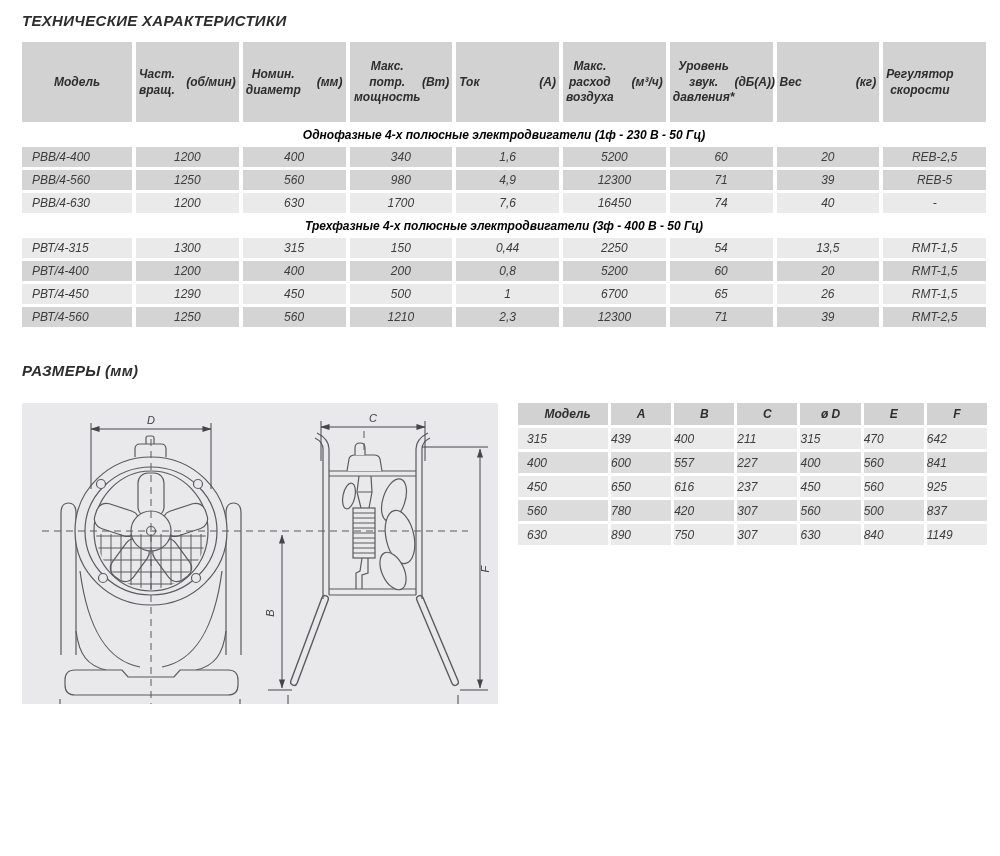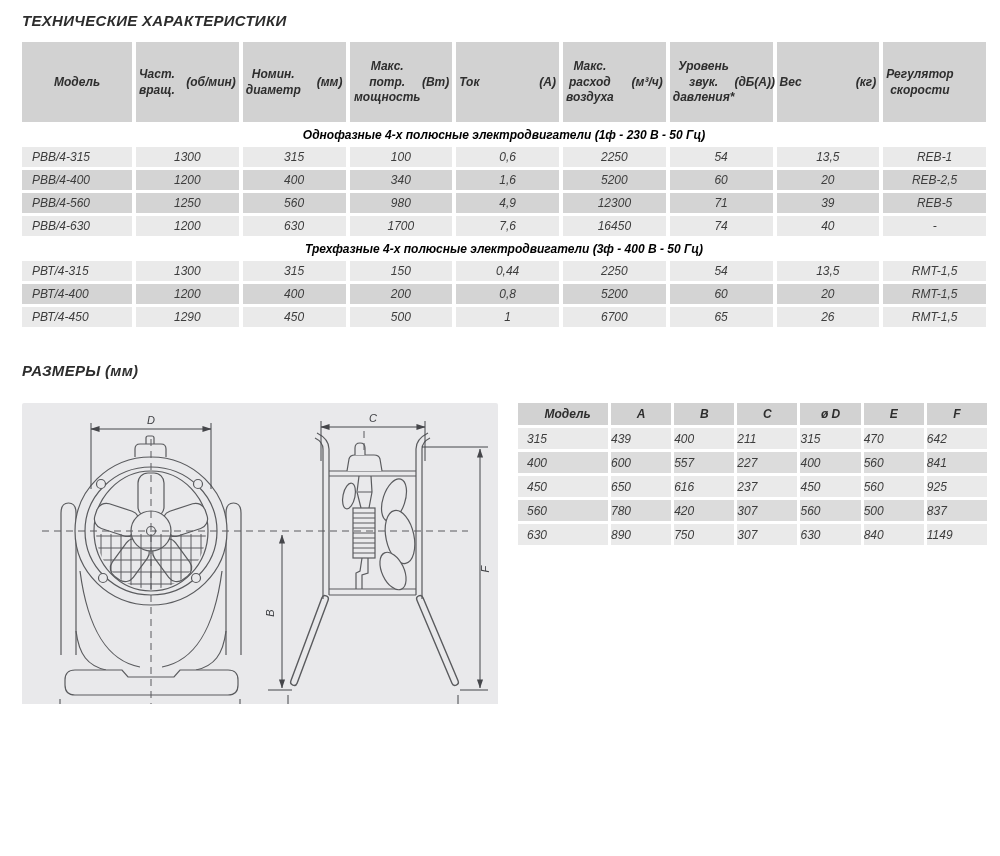--- a/index.html
+++ b/index.html
@@ -118,31 +118,20 @@
 скорости</div>
               <div class="th-unit"></div>
             </div>
         </th>
       </tr>
     </thead>
     <tbody>
         <tr class="section-row">
           <td class="section-cell" colspan="9">Однофазные 4-х полюсные электродвигатели (1ф - 230 В - 50 Гц)</td>
         </tr>
-        <tr class="light">
-          <td class="model-cell">РВВ/4-315</td>
-          <td class="num-cell">1300</td>
-          <td class="num-cell">315</td>
-          <td class="num-cell">100</td>
-          <td class="num-cell">0,6</td>
-          <td class="num-cell">2250</td>
-          <td class="num-cell">54</td>
-          <td class="num-cell">13,5</td>
-          <td class="num-cell">REB-1</td>
-        </tr>
         <tr class="dark">
           <td class="model-cell">РВВ/4-400</td>
           <td class="num-cell">1200</td>
           <td class="num-cell">400</td>
           <td class="num-cell">340</td>
           <td class="num-cell">1,6</td>
           <td class="num-cell">5200</td>
           <td class="num-cell">60</td>
           <td class="num-cell">20</td>
           <td class="num-cell">REB-2,5</td>
@@ -197,20 +186,31 @@
         <tr class="light">
           <td class="model-cell">РВТ/4-450</td>
           <td class="num-cell">1290</td>
           <td class="num-cell">450</td>
           <td class="num-cell">500</td>
           <td class="num-cell">1</td>
           <td class="num-cell">6700</td>
           <td class="num-cell">65</td>
           <td class="num-cell">26</td>
           <td class="num-cell">RMT-1,5</td>
+        </tr>
+        <tr class="dark">
+          <td class="model-cell">РВТ/4-560</td>
+          <td class="num-cell">1250</td>
+          <td class="num-cell">560</td>
+          <td class="num-cell">1210</td>
+          <td class="num-cell">2,3</td>
+          <td class="num-cell">12300</td>
+          <td class="num-cell">71</td>
+          <td class="num-cell">39</td>
+          <td class="num-cell">RMT-2,5</td>
         </tr>
       </tbody>
   </table>
 
   <div class="doc-title second">РАЗМЕРЫ (мм)</div>
 
   <div class="lower">
 
     <div class="panel">
       <svg width="476" height="344" viewBox="0 0 476 344">

